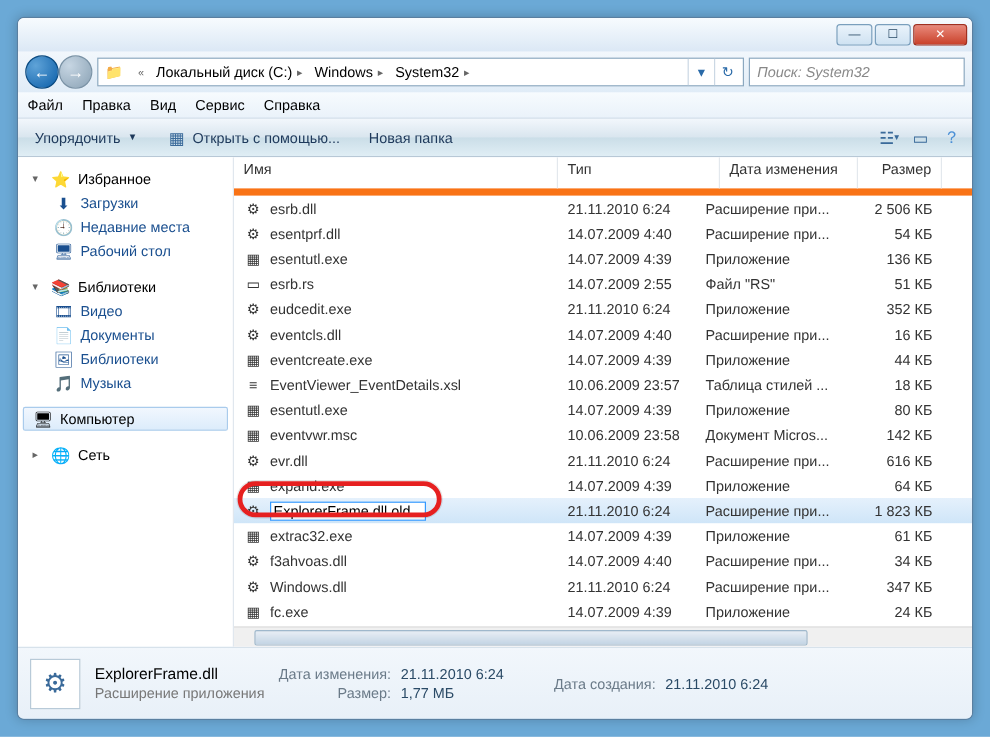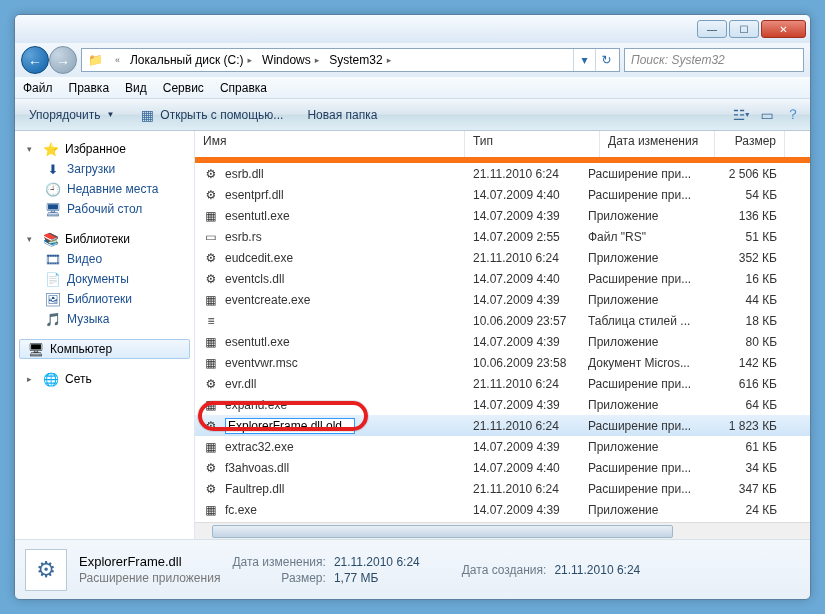--- a/index.html
+++ b/index.html
@@ -247,20 +247,21 @@
               <span class="ficon">▦</span>
               <span>eventcreate.exe</span>
             </div>
   <div class="col c-date" style="border:none">14.07.2009 4:39</div>
   <div class="col c-type" style="border:none">Приложение</div>
   <div class="col c-size" style="border:none">44 КБ</div>
           </div>
           <div class="row">
             <div class="col c-name" style="border:none">
               <span class="ficon">≡</span>
+              <span>EventViewer_EventDetails.xsl</span>
             </div>
   <div class="col c-date" style="border:none">10.06.2009 23:57</div>
   <div class="col c-type" style="border:none">Таблица стилей ...</div>
   <div class="col c-size" style="border:none">18 КБ</div>
           </div>
           <div class="row">
             <div class="col c-name" style="border:none">
               <span class="ficon">▦</span>
               <span>esentutl.exe</span>
             </div>
@@ -318,21 +319,21 @@
               <span class="ficon">⚙</span>
               <span>f3ahvoas.dll</span>
             </div>
   <div class="col c-date" style="border:none">14.07.2009 4:40</div>
   <div class="col c-type" style="border:none">Расширение при...</div>
   <div class="col c-size" style="border:none">34 КБ</div>
           </div>
           <div class="row">
             <div class="col c-name" style="border:none">
               <span class="ficon">⚙</span>
-              <span>Faultrep.dll</span>
+              <span>Windows.dll</span>
             </div>
   <div class="col c-date" style="border:none">21.11.2010 6:24</div>
   <div class="col c-type" style="border:none">Расширение при...</div>
   <div class="col c-size" style="border:none">347 КБ</div>
           </div>
           <div class="row">
             <div class="col c-name" style="border:none">
               <span class="ficon">▦</span>
               <span>fc.exe</span>
             </div>

